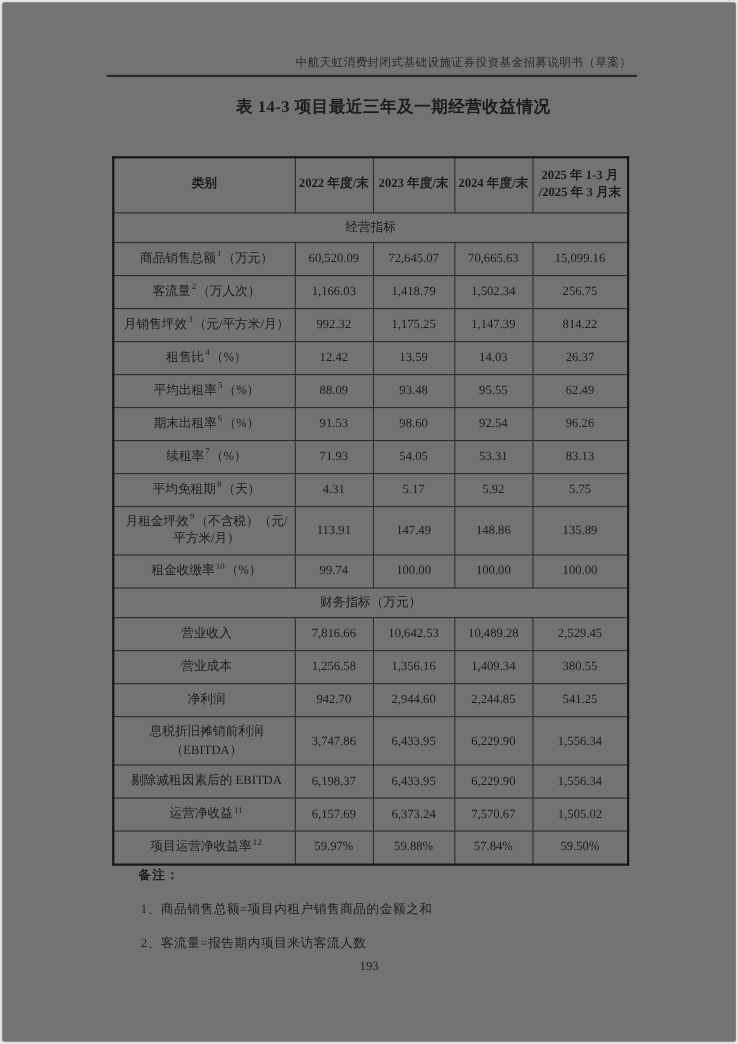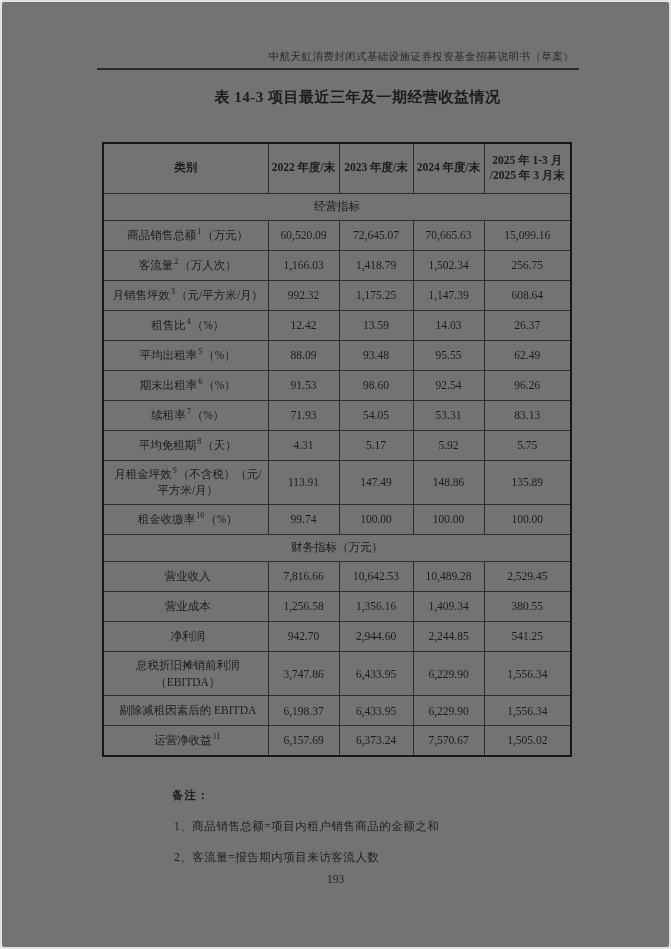--- a/index.html
+++ b/index.html
@@ -97,21 +97,20 @@
     padding: 0 1px;
   }
 
   .notes {
     position: absolute;
     top: 786px;
     left: 124px;
     right: 95px;
     font-size: 11.5px;
     color: #1f1f1f;
-    margin-left: 46px;
   }
   .notes .notes-title { font-weight: bold; letter-spacing: 1px; }
   .notes .note-item { margin-top: 16px; padding-left: 2px; letter-spacing: 0.5px; }
 
   .page-number {
     position: absolute;
     top: 871px;
     left: 0;
     width: 100%;
     text-align: center;
@@ -164,21 +163,21 @@
           <td class="num">1,166.03</td>
           <td class="num">1,418.79</td>
           <td class="num">1,502.34</td>
           <td class="num">256.75</td>
         </tr>
         <tr>
           <td class="label">月销售坪效<sup>3</sup>（元/平方米/月）</td>
           <td class="num">992.32</td>
           <td class="num">1,175.25</td>
           <td class="num">1,147.39</td>
-          <td class="num">608.64</td>
+          <td class="num">814.22</td>
         </tr>
         <tr>
           <td class="label">租售比<sup>4</sup>（%）</td>
           <td class="num">12.42</td>
           <td class="num">13.59</td>
           <td class="num">14.03</td>
           <td class="num">26.37</td>
         </tr>
         <tr>
           <td class="label">平均出租率<sup>5</sup>（%）</td>
@@ -260,20 +259,27 @@
           <td class="num">6,229.90</td>
           <td class="num">1,556.34</td>
         </tr>
         <tr>
           <td class="label">运营净收益<sup>11</sup></td>
           <td class="num">6,157.69</td>
           <td class="num">6,373.24</td>
           <td class="num">7,570.67</td>
           <td class="num">1,505.02</td>
         </tr>
+        <tr>
+          <td class="label">项目运营净收益率<sup>12</sup></td>
+          <td class="num">59.97%</td>
+          <td class="num">59.88%</td>
+          <td class="num">57.84%</td>
+          <td class="num">59.50%</td>
+        </tr>
       </tbody>
   </table>
 
   <div class="notes">
     <div class="notes-title">备注：</div>
     <div class="note-item">1、商品销售总额=项目内租户销售商品的金额之和</div>
     <div class="note-item">2、客流量=报告期内项目来访客流人数</div>
   </div>
 
   <div class="page-number">193</div>

